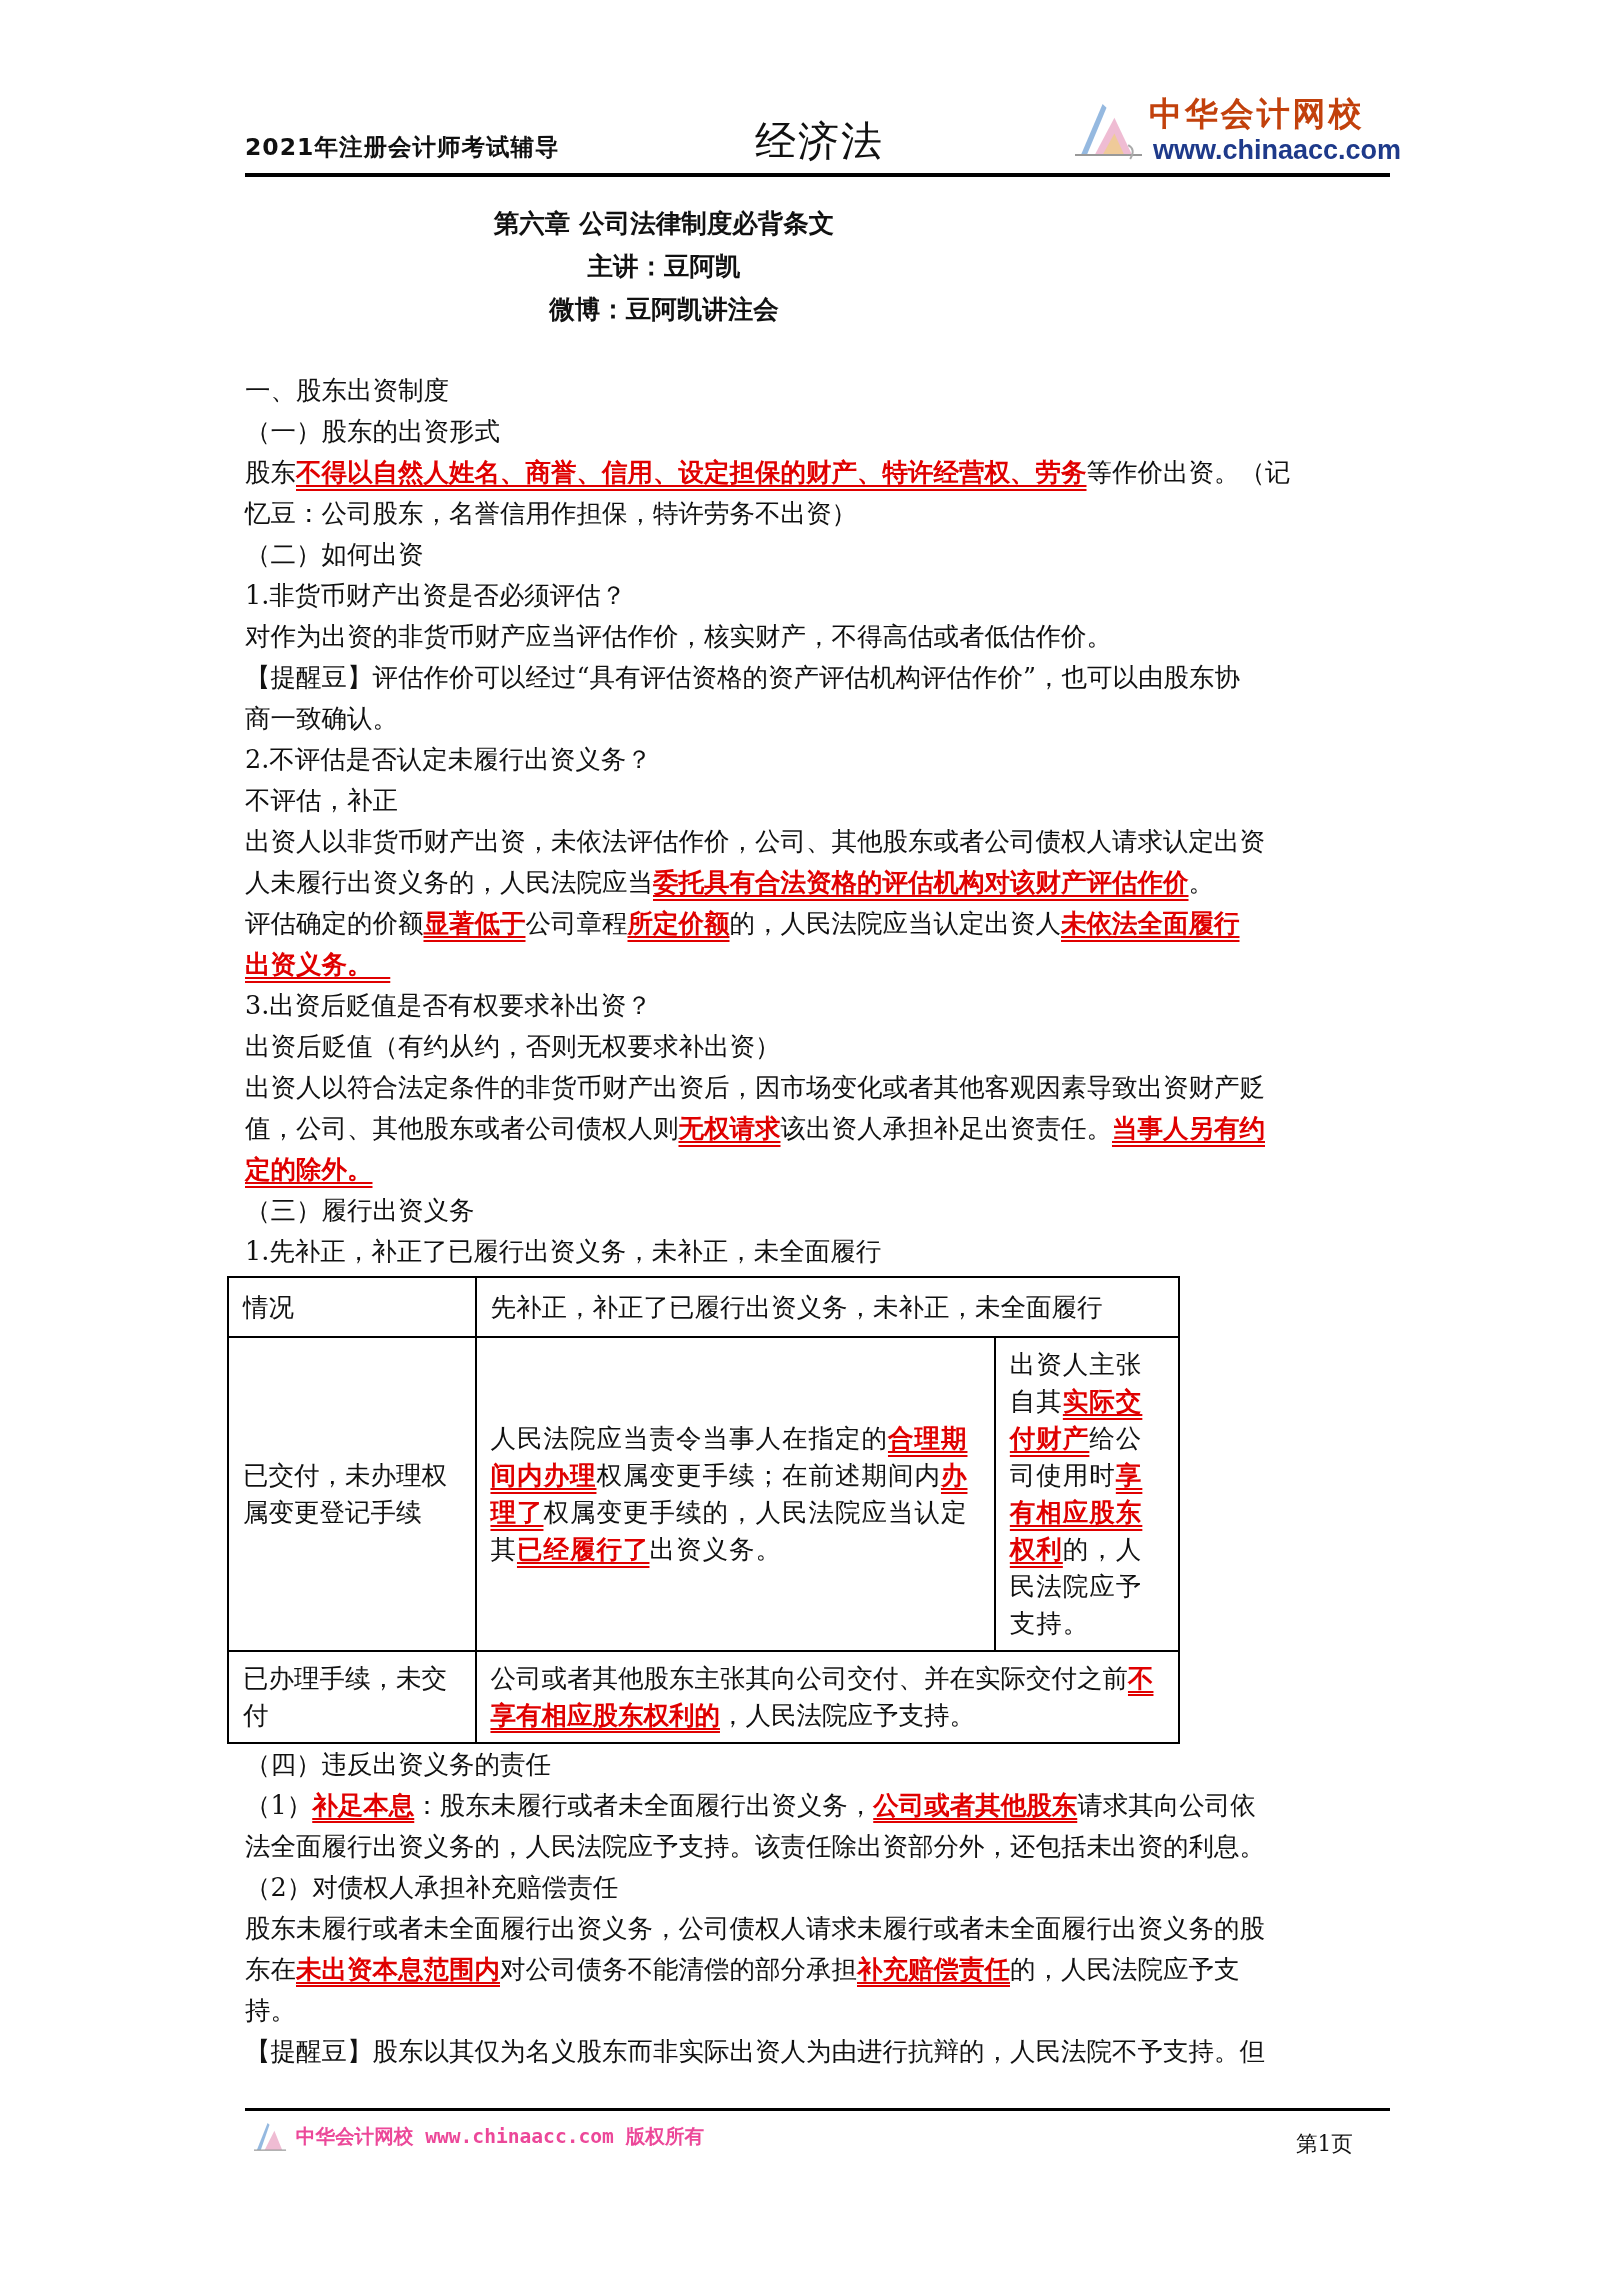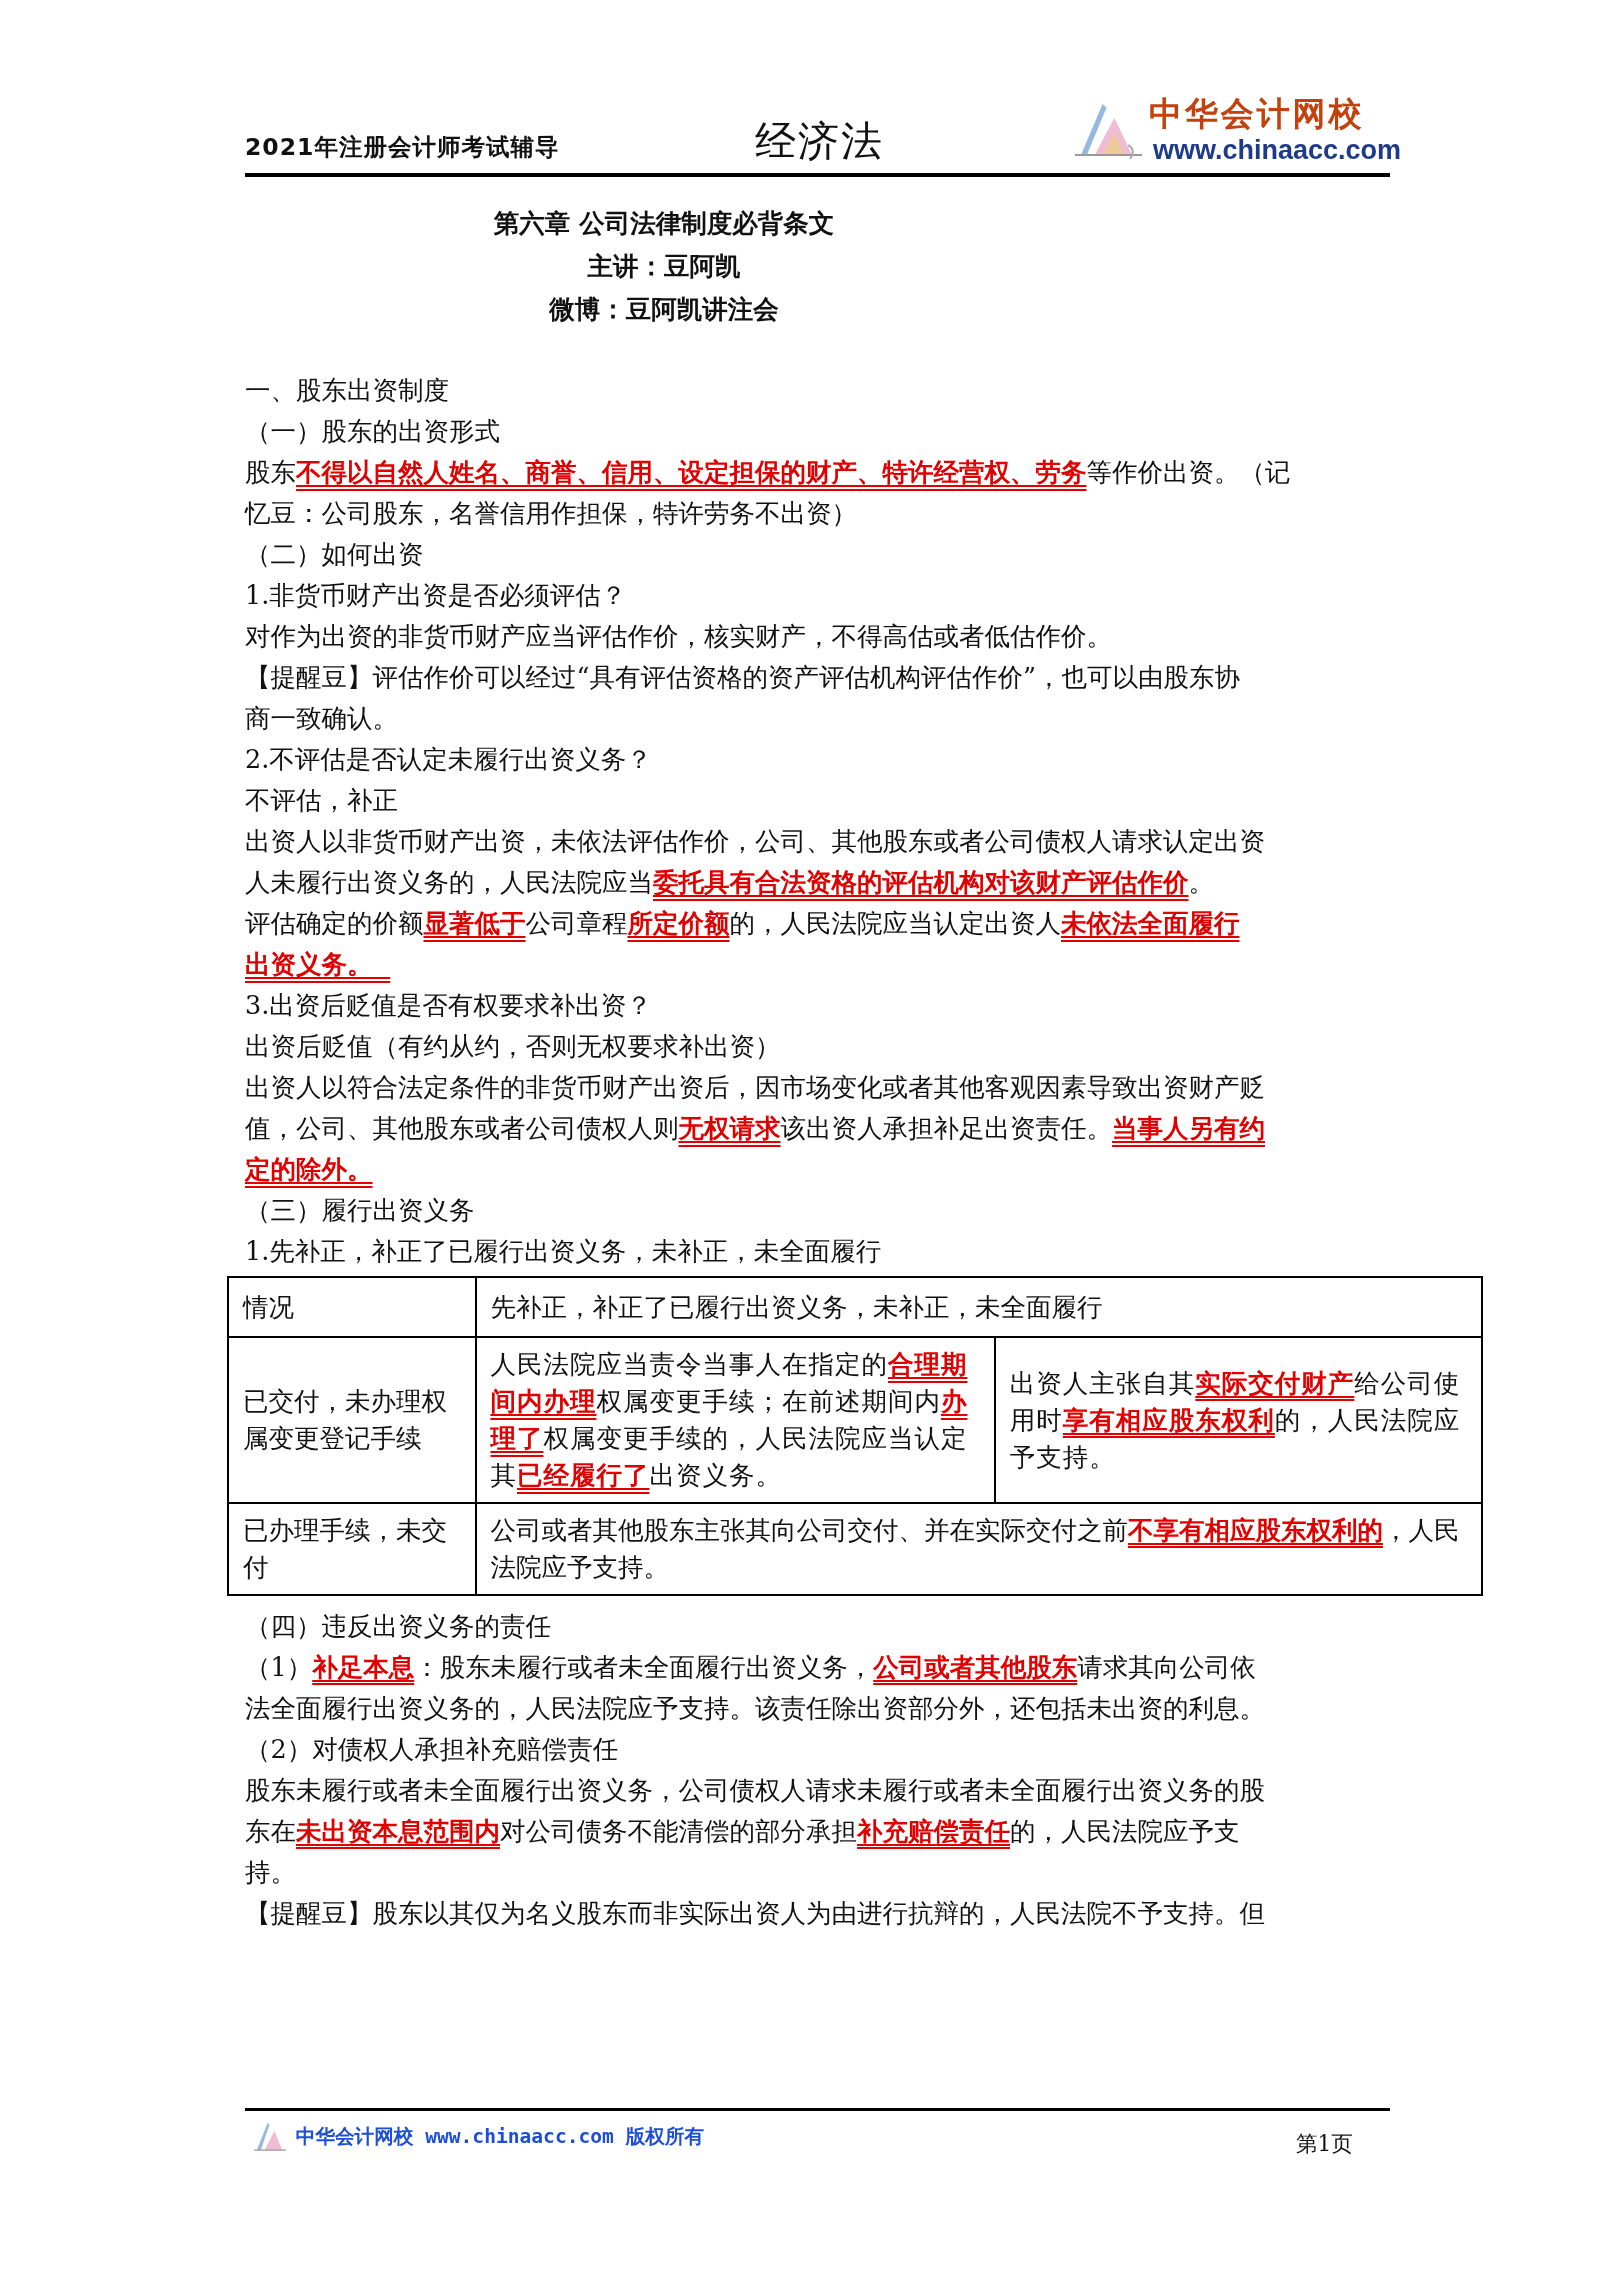--- a/index.html
+++ b/index.html
@@ -25,32 +25,32 @@
                  font-family: "DejaVu Sans", sans-serif; font-weight: bold; font-size: 25.5px; }
   .title-block div { height: 43px; line-height: 43px; }
 
   
   .body { position: absolute; left: 245px; top: 370px; width: 1145px; font-size: 25.5px; }
   .ln { height: 41px; line-height: 41px; white-space: nowrap; }
   .hl { color: #e00000; font-weight: bold; text-decoration: underline double #e00000;
         text-underline-offset: 3.9px; }
 
   
-  .tbl { border-collapse: collapse; width: 1256px; margin-left: -17.6px; margin-top: 3.9px; margin-bottom: 10px; font-size: 25.5px; }
+  .tbl { border-collapse: collapse; width: 953px; margin-left: -17.6px; margin-top: 3.9px; margin-bottom: 0; font-size: 25.5px; }
   .tbl td { border: 2.9px solid #000; padding: 7.8px 13.7px 7.8px 13.7px; vertical-align: middle; line-height: 37px; }
   .tbl td.c1 { width: 218px; }
   .tbl td.c2 { width: 490px; border-radius: 7px; }
   .tbl td.inner-r { border-left: 2px solid #737373; }
   .cell-text { white-space: normal; word-break: break-all; }
 
   
   .ftr-rule { position: absolute; left: 245px; top: 2108px; width: 1145px; height: 2.9px; background: #000; }
   .ftr-left { position: absolute; left: 253px; top: 2117px; height: 39px; display: flex; align-items: center; }
   .ftr-mark { width: 35px; height: 35px; margin-right: 7.8px; }
-  .ftr-text { font-family: "DejaVu Sans Mono", monospace; font-weight: bold; font-size: 19.6px; color: #1d4ed8; }
+  .ftr-text { font-family: "DejaVu Sans Mono", monospace; font-weight: bold; font-size: 19.6px; color: #ec4899; }
   .ftr-page { position: absolute; left: 1296px; top: 2129px; font-size: 21.6px; }
 </style>
 </head>
 <body>
 
 <div class="page">
 
   <div class="hdr-left">2021年注册会计师考试辅导</div>
   <div class="hdr-center">经济法</div>
   <div class="hdr-logo">

